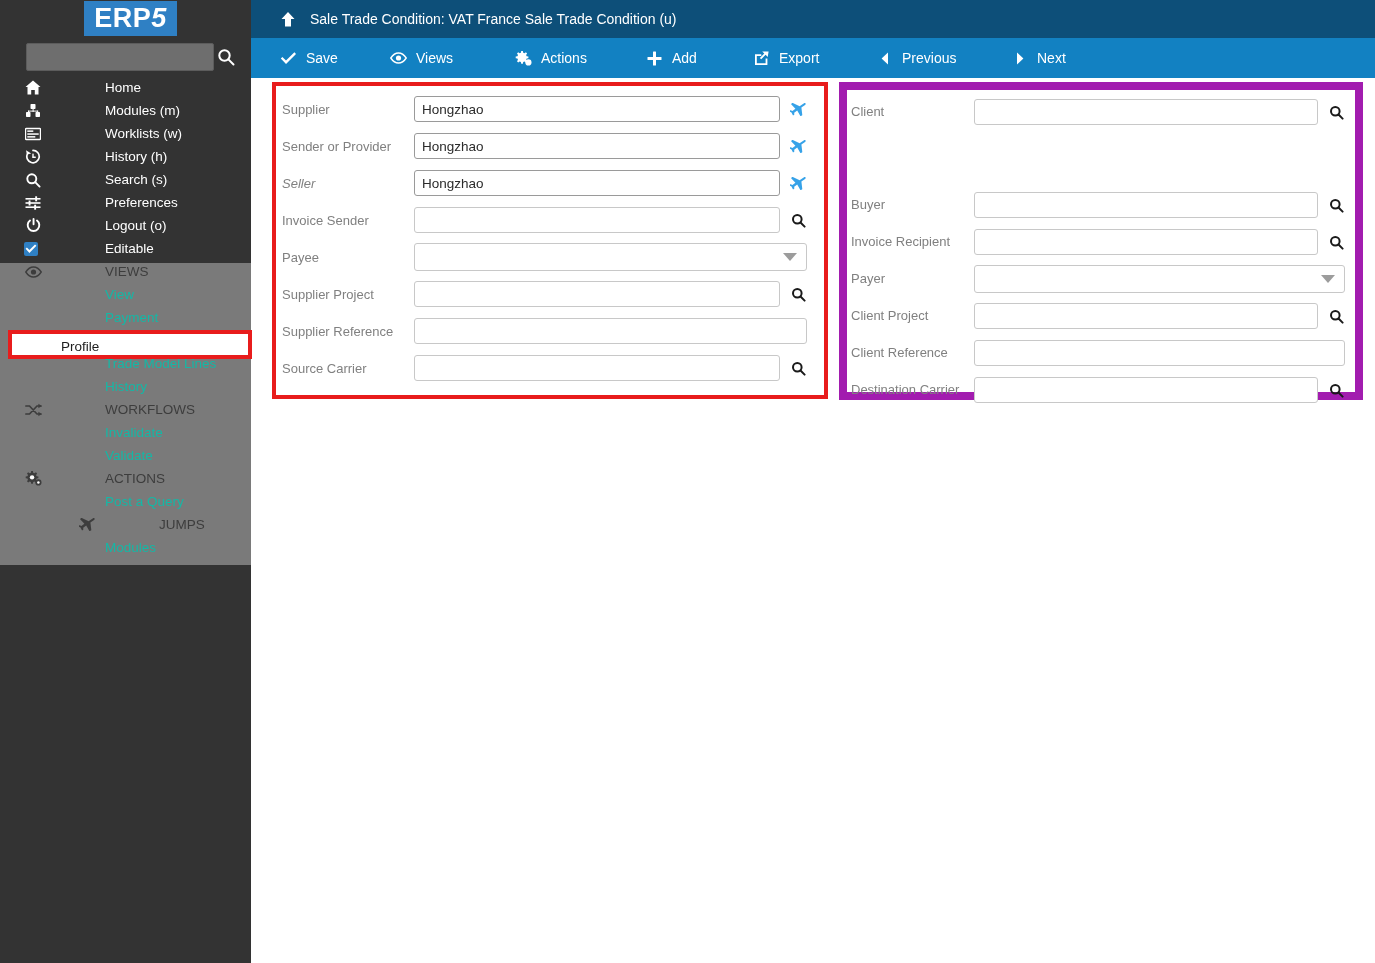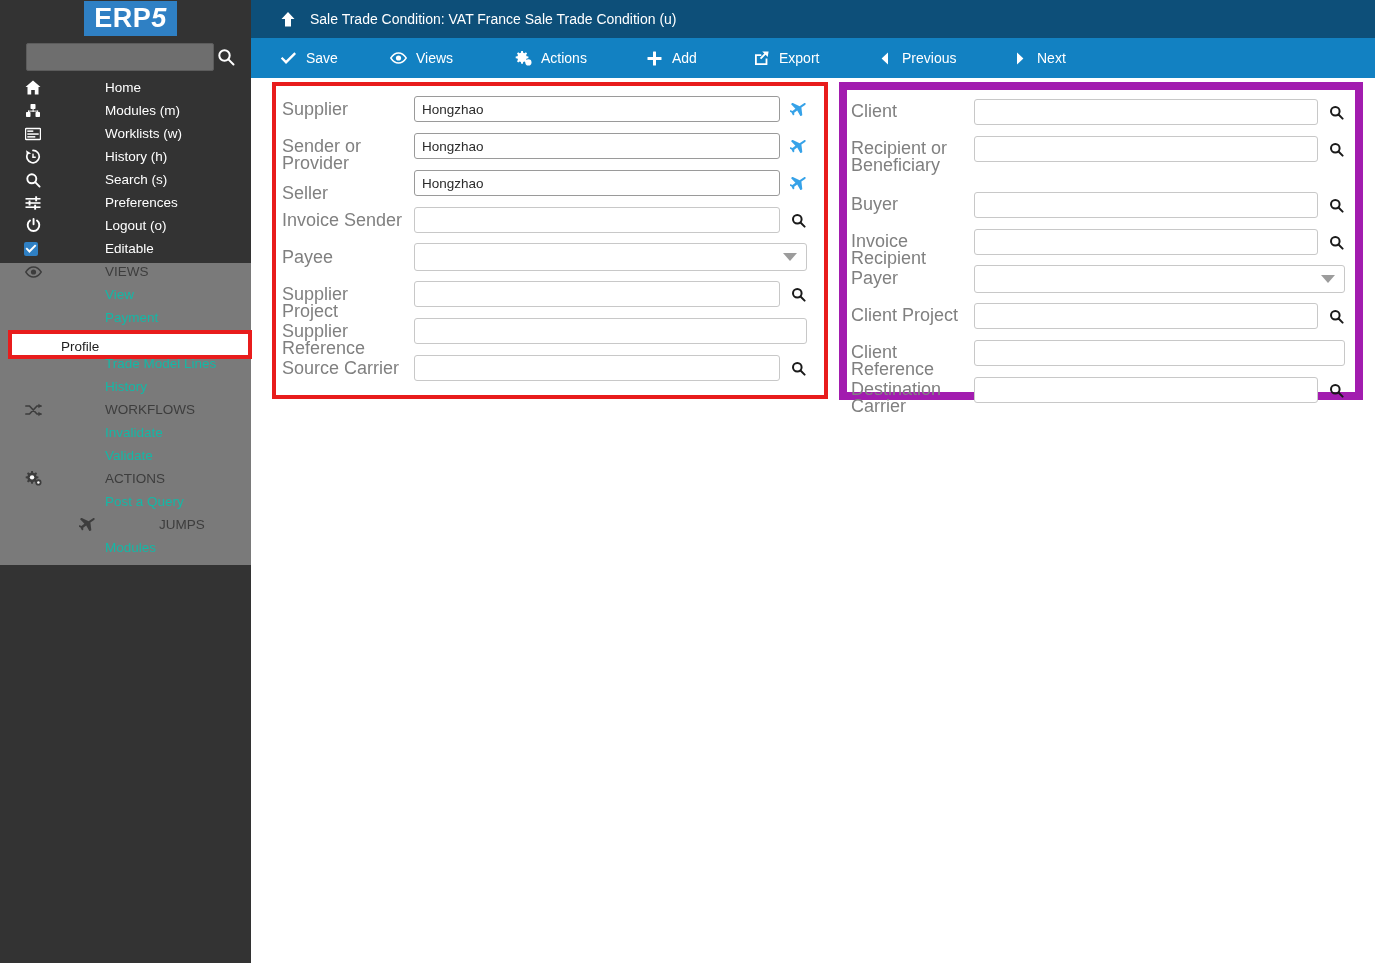--- a/index.html
+++ b/index.html
@@ -142,21 +142,21 @@
     position: absolute;
     background: #ffffff;
   }
   #panel-left  { left: 272px; top: 82px; width: 556px; height: 317px; border: 4px solid #e81c1c; }
   #panel-right { left: 839px; top: 82px; width: 524px; height: 318px; border: 8px solid #a21caf; }
 
   .field-row { position: absolute; left: 0; }
   .f-label {
     position: absolute;
     color: #808080;
-    font-size: 18px;
+    font-size: 13px;
     line-height: 17px;
   }
   .f-input {
     position: absolute;
     height: 26px;
     background: #ffffff;
     border: 1px solid #c8c8c8;
     border-radius: 3px;
     font-size: 13.5px;
     color: #2b2b2b;
@@ -452,21 +452,21 @@
       <div class="field-row" style="top: 43px; height: 37px; width: 100%;">
         <div class="f-label" style="left: 6px; top: 9px; width: 126px;">Sender or Provider</div>
         <input type="text" class="f-input focused" value="Hongzhao" style="left: 138px; top: 4px; width: 366px;">
         <span class="f-ico jump" style="left: 513px; top: 8px;">
           <svg width="16" height="15" viewBox="0 0 16 15" fill="currentColor">
             <path d="M15.4 1.2 C15.9 1.9 15.6 2.7 14.7 3.3 L11.4 5.6 L12.3 12.9 C12.35 13.25 12.2 13.5 11.9 13.6 L10.9 13.95 C10.6 14.05 10.35 13.95 10.2 13.7 L7.2 8.6 L4.2 10.7 L4.3 12.5 C4.32 12.8 4.2 13 3.95 13.1 L3.3 13.35 C3.05 13.45 2.85 13.35 2.75 13.12 L1.5 10.6 L-0.2 9.55 C-0.4 9.4 -0.45 9.2 -0.3 8.98 L0.1 8.4 C0.25 8.2 0.47 8.15 0.72 8.25 L2.4 8.9 L5.4 6.8 L1.35 2.5 C1.15 2.28 1.15 2 1.35 1.82 L2.15 1.12 C2.35 0.95 2.6 0.92 2.85 1.05 L9.6 4.3 L12.9 2 C13.8 1.4 14.9 0.5 15.4 1.2 Z"></path>
           </svg>
         </span>
       </div>
       <div class="field-row" style="top: 80px; height: 37px; width: 100%;">
-        <div class="f-label" style="left: 6px; top: 19px; width: 126px;">Seller</div>
+        <div class="f-label" style="left: 6px; top: 9px; width: 126px; font-style: italic;">Seller</div>
         <input type="text" class="f-input focused" value="Hongzhao" style="left: 138px; top: 4px; width: 366px;">
         <span class="f-ico jump" style="left: 513px; top: 8px;">
           <svg width="16" height="15" viewBox="0 0 16 15" fill="currentColor">
             <path d="M15.4 1.2 C15.9 1.9 15.6 2.7 14.7 3.3 L11.4 5.6 L12.3 12.9 C12.35 13.25 12.2 13.5 11.9 13.6 L10.9 13.95 C10.6 14.05 10.35 13.95 10.2 13.7 L7.2 8.6 L4.2 10.7 L4.3 12.5 C4.32 12.8 4.2 13 3.95 13.1 L3.3 13.35 C3.05 13.45 2.85 13.35 2.75 13.12 L1.5 10.6 L-0.2 9.55 C-0.4 9.4 -0.45 9.2 -0.3 8.98 L0.1 8.4 C0.25 8.2 0.47 8.15 0.72 8.25 L2.4 8.9 L5.4 6.8 L1.35 2.5 C1.15 2.28 1.15 2 1.35 1.82 L2.15 1.12 C2.35 0.95 2.6 0.92 2.85 1.05 L9.6 4.3 L12.9 2 C13.8 1.4 14.9 0.5 15.4 1.2 Z"></path>
           </svg>
         </span>
       </div>
       <div class="field-row" style="top: 117px; height: 37px; width: 100%;">
         <div class="f-label" style="left: 6px; top: 9px; width: 126px;">Invoice Sender</div>
         <input type="text" class="f-input" style="left: 138px; top: 4px; width: 366px;">
@@ -512,30 +512,20 @@
       <div class="field-row" style="top: 5px; height: 37px; width: 100%;">
         <div class="f-label" style="left: 4px; top: 8px; width: 117px;">Client</div>
         <input type="text" class="f-input" style="left: 127px; top: 4px; width: 344px;">
         <span class="f-ico search" style="left: 480px; top: 8px;">
           <svg width="15" height="15" viewBox="0 0 15 15" fill="none" stroke="currentColor" stroke-width="2">
             <circle cx="6.3" cy="6.3" r="4.3"></circle>
             <line x1="9.5" y1="9.5" x2="13.6" y2="13.6" stroke-linecap="round"></line>
           </svg>
         </span>
       </div>
-      <div class="field-row" style="top: 42px; height: 56px; width: 100%;">
-        <div class="f-label" style="left: 4px; top: 8px; width: 117px;">Recipient or Beneficiary</div>
-        <input type="text" class="f-input" style="left: 127px; top: 4px; width: 344px;">
-        <span class="f-ico search" style="left: 480px; top: 8px;">
-          <svg width="15" height="15" viewBox="0 0 15 15" fill="none" stroke="currentColor" stroke-width="2">
-            <circle cx="6.3" cy="6.3" r="4.3"></circle>
-            <line x1="9.5" y1="9.5" x2="13.6" y2="13.6" stroke-linecap="round"></line>
-          </svg>
-        </span>
-      </div>
       <div class="field-row" style="top: 98px; height: 37px; width: 100%;">
         <div class="f-label" style="left: 4px; top: 8px; width: 117px;">Buyer</div>
         <input type="text" class="f-input" style="left: 127px; top: 4px; width: 344px;">
         <span class="f-ico search" style="left: 480px; top: 8px;">
           <svg width="15" height="15" viewBox="0 0 15 15" fill="none" stroke="currentColor" stroke-width="2">
             <circle cx="6.3" cy="6.3" r="4.3"></circle>
             <line x1="9.5" y1="9.5" x2="13.6" y2="13.6" stroke-linecap="round"></line>
           </svg>
         </span>
       </div>

